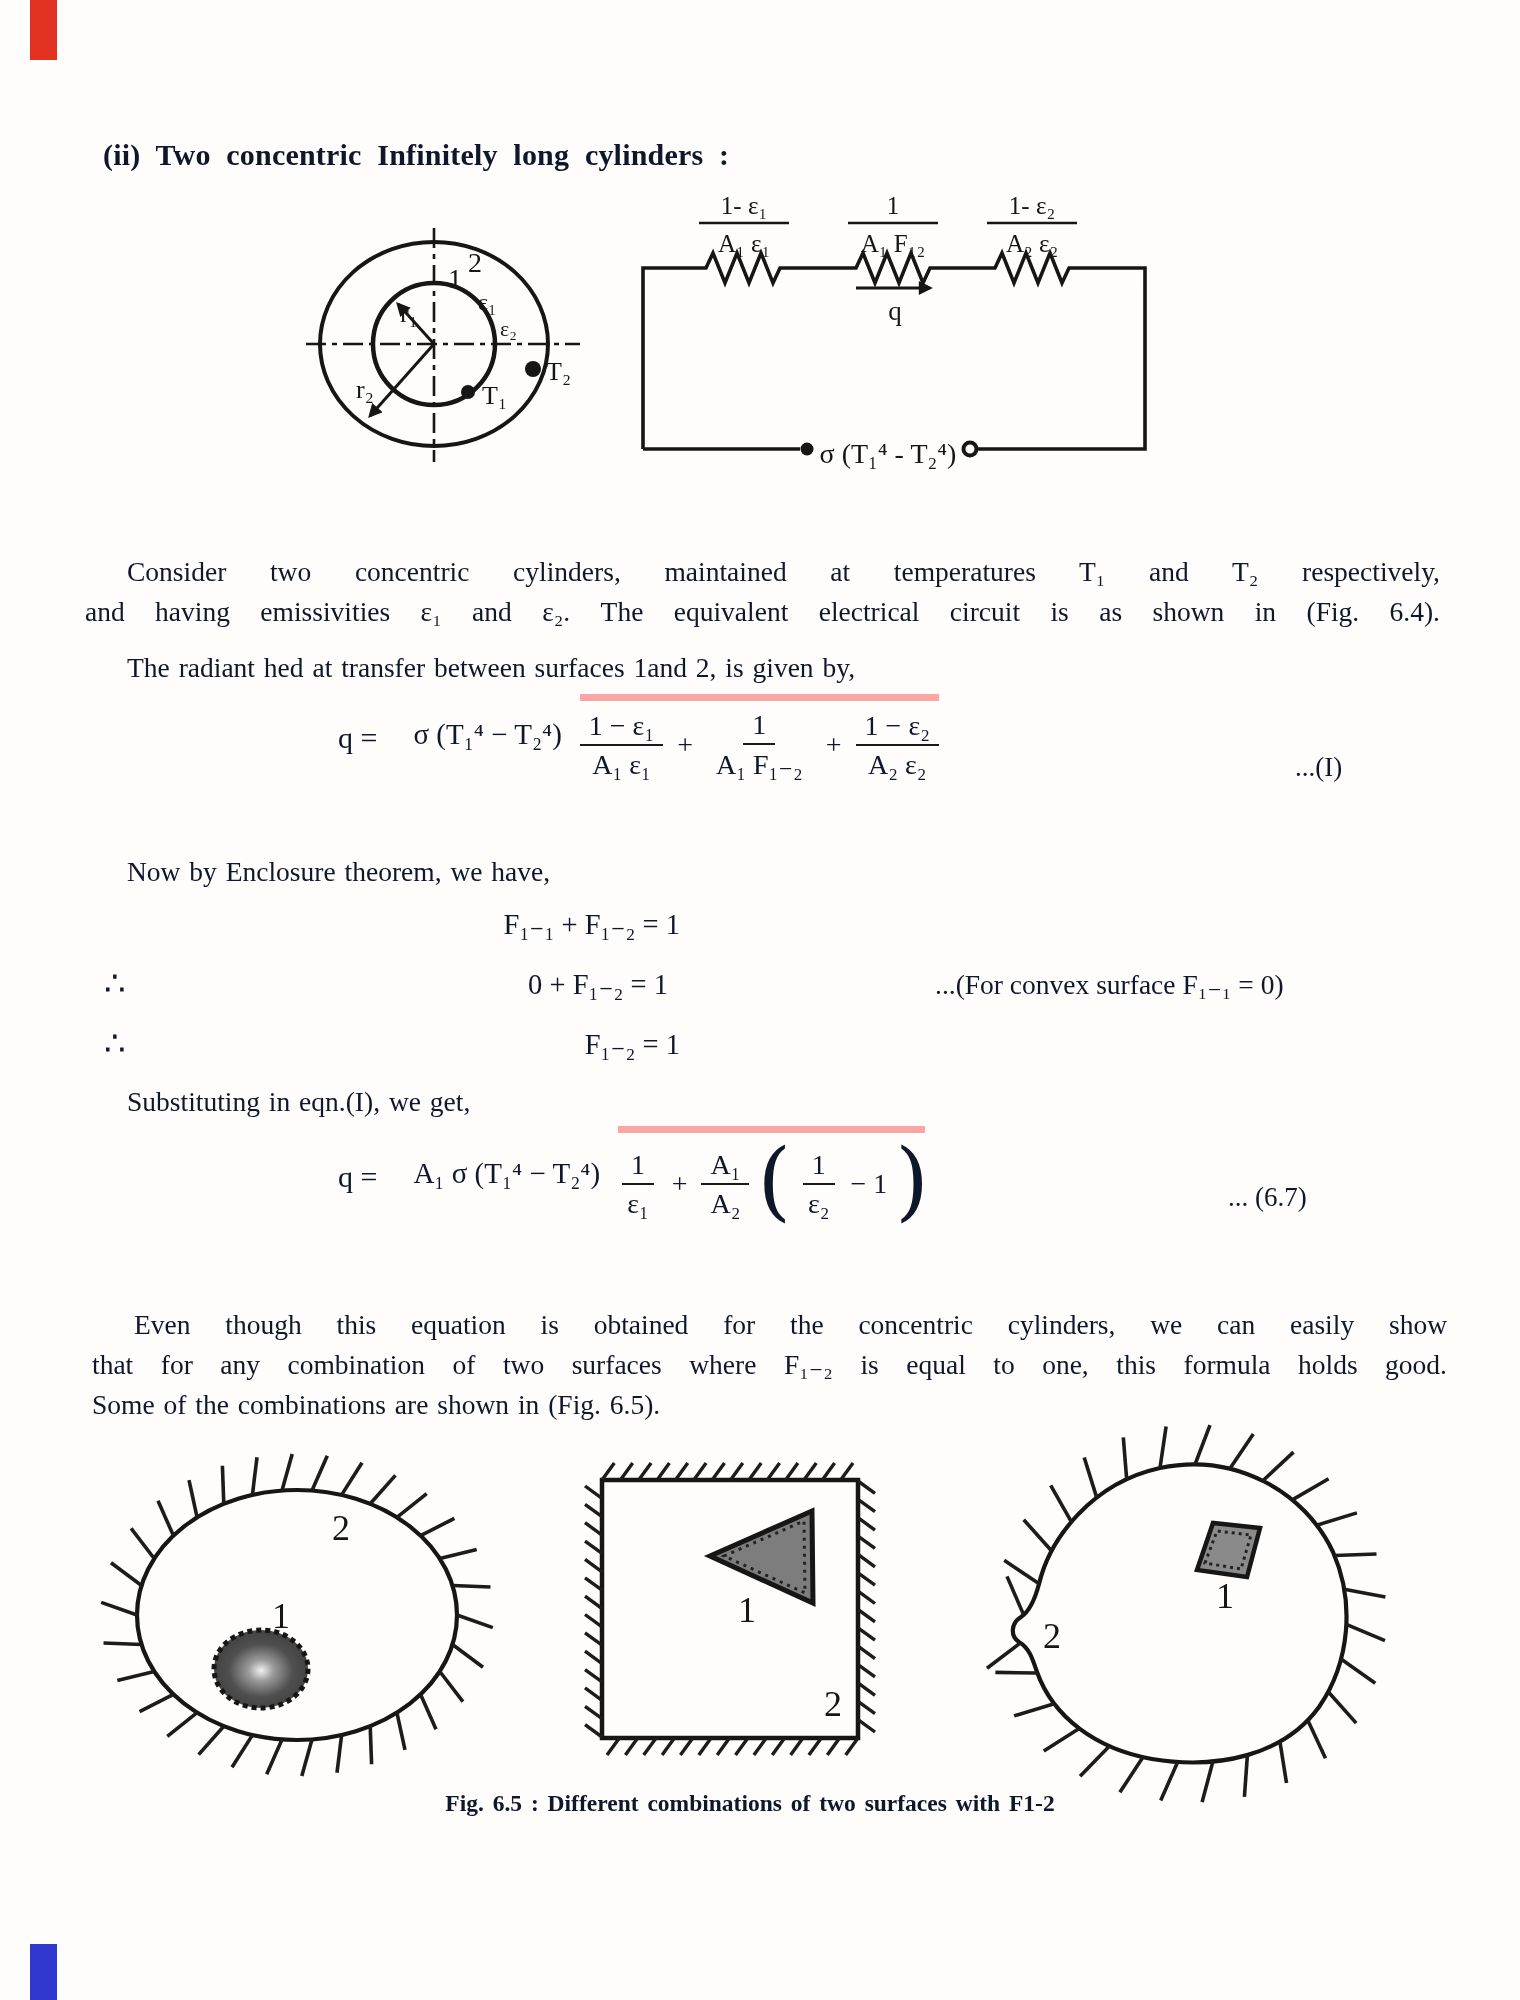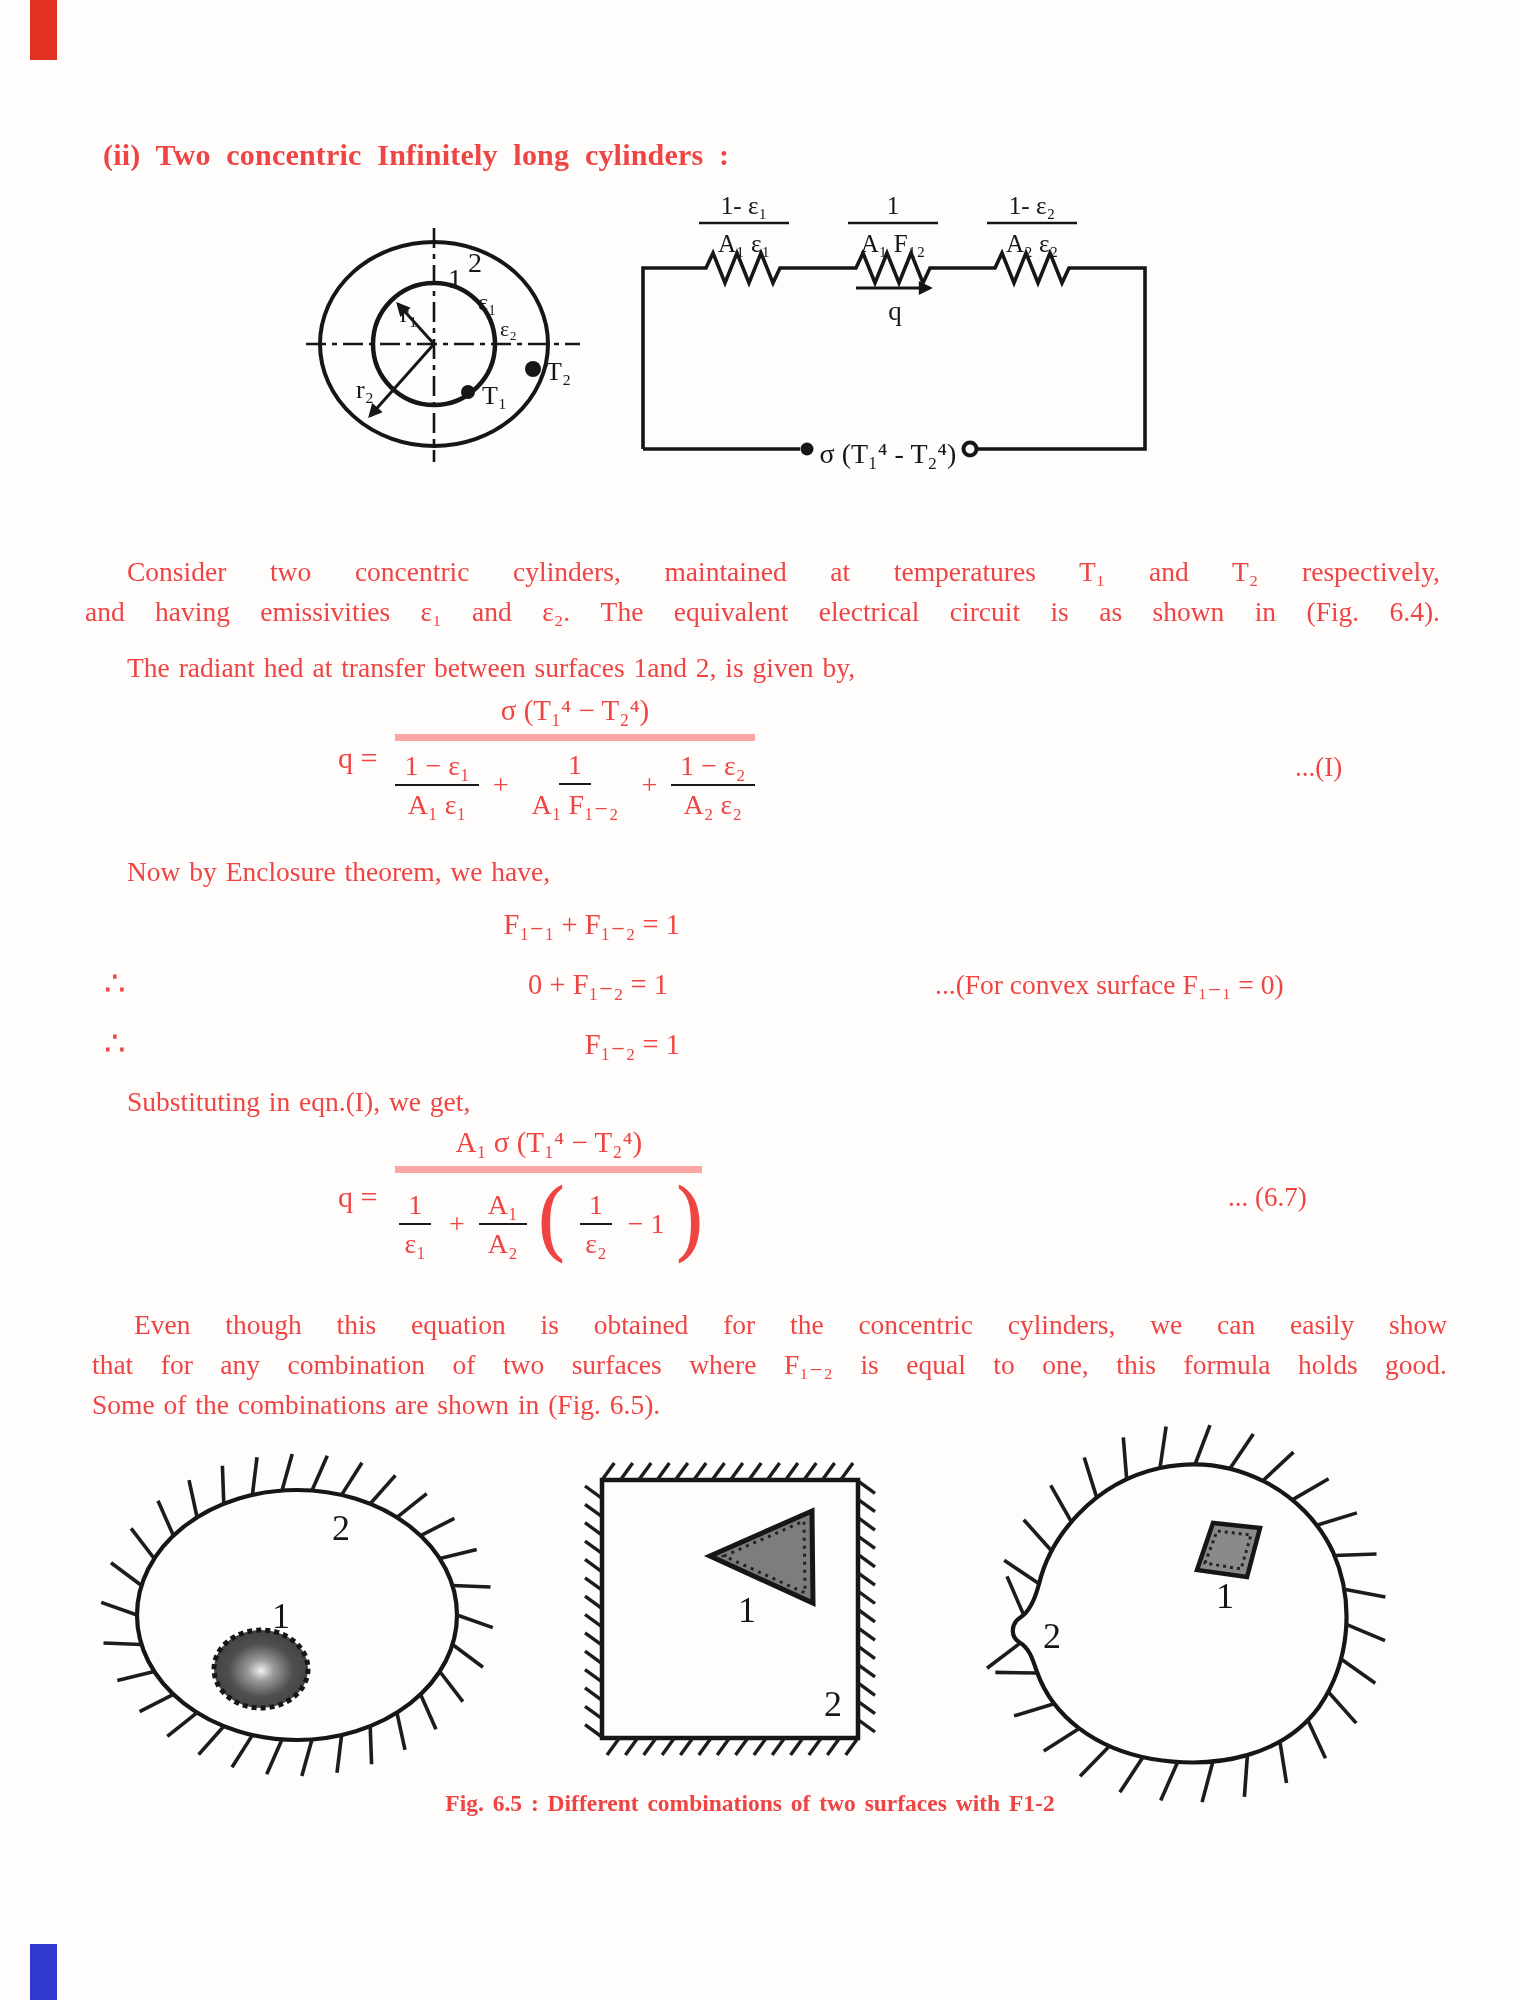--- a/index.html
+++ b/index.html
@@ -1,29 +1,29 @@
 <!DOCTYPE html>
 <html><head>
 <meta charset="utf-8">
 <style>
   html,body{margin:0;padding:0;background:#e9e9e9;}
   .page{position:relative;width:1520px;height:2000px;background:#fefdfb;overflow:hidden;
-        font-family:"Liberation Serif","DejaVu Serif",serif;color:#ef4444;}
+        font-family:"Liberation Serif","DejaVu Serif",serif;color:#0f172a;}
   .abs{position:absolute;}
   .mark{position:absolute;width:27px;}
   .mark-red{background:#e23120;}
   .mark-blue{background:#3038cf;}
   .heading{font-weight:bold;font-size:30px;word-spacing:8px;letter-spacing:.2px;}
   .tline{height:40px;line-height:40px;font-size:27.5px;word-spacing:2px;white-space:nowrap;}
   .jline{white-space:normal;text-align:justify;text-align-last:justify;}
   .indent{text-indent:42px;}
   .caption{font-weight:bold;font-size:23.5px;text-align:center;word-spacing:3px;}
   .eq{display:flex;align-items:center;font-size:28px;}
   .eq-lhs{font-size:30px;margin-right:18px;}
-  .bigfrac{display:inline-flex;flex-direction:column;align-items:center;}
+  .bigfrac{display:inline-flex;flex-direction:row;align-items:center;}
   .bigfrac>.top{padding:0 18px 7px;font-size:29px;}
   .bigfrac>.bottom{border-top:7px solid #fca5a5;padding-top:8px;display:flex;align-items:center;gap:12px;}
   .sfrac{display:inline-flex;flex-direction:column;align-items:center;}
   .sfrac>.n{padding:0 9px 2px;border-bottom:2.5px solid #1a1a1a;}
   .sfrac>.d{padding:3px 9px 0;}
   .plus{padding:0 2px;}
   .paren{font-size:86px;line-height:1;font-family:"DejaVu Serif",serif;font-weight:400;margin:0 -4px;transform:translateY(-4px);}
   .eq-tag{font-size:27px;}
   .therefore{font-size:34px;}
   .rline{font-size:28.5px;text-align:right;height:40px;line-height:40px;}

